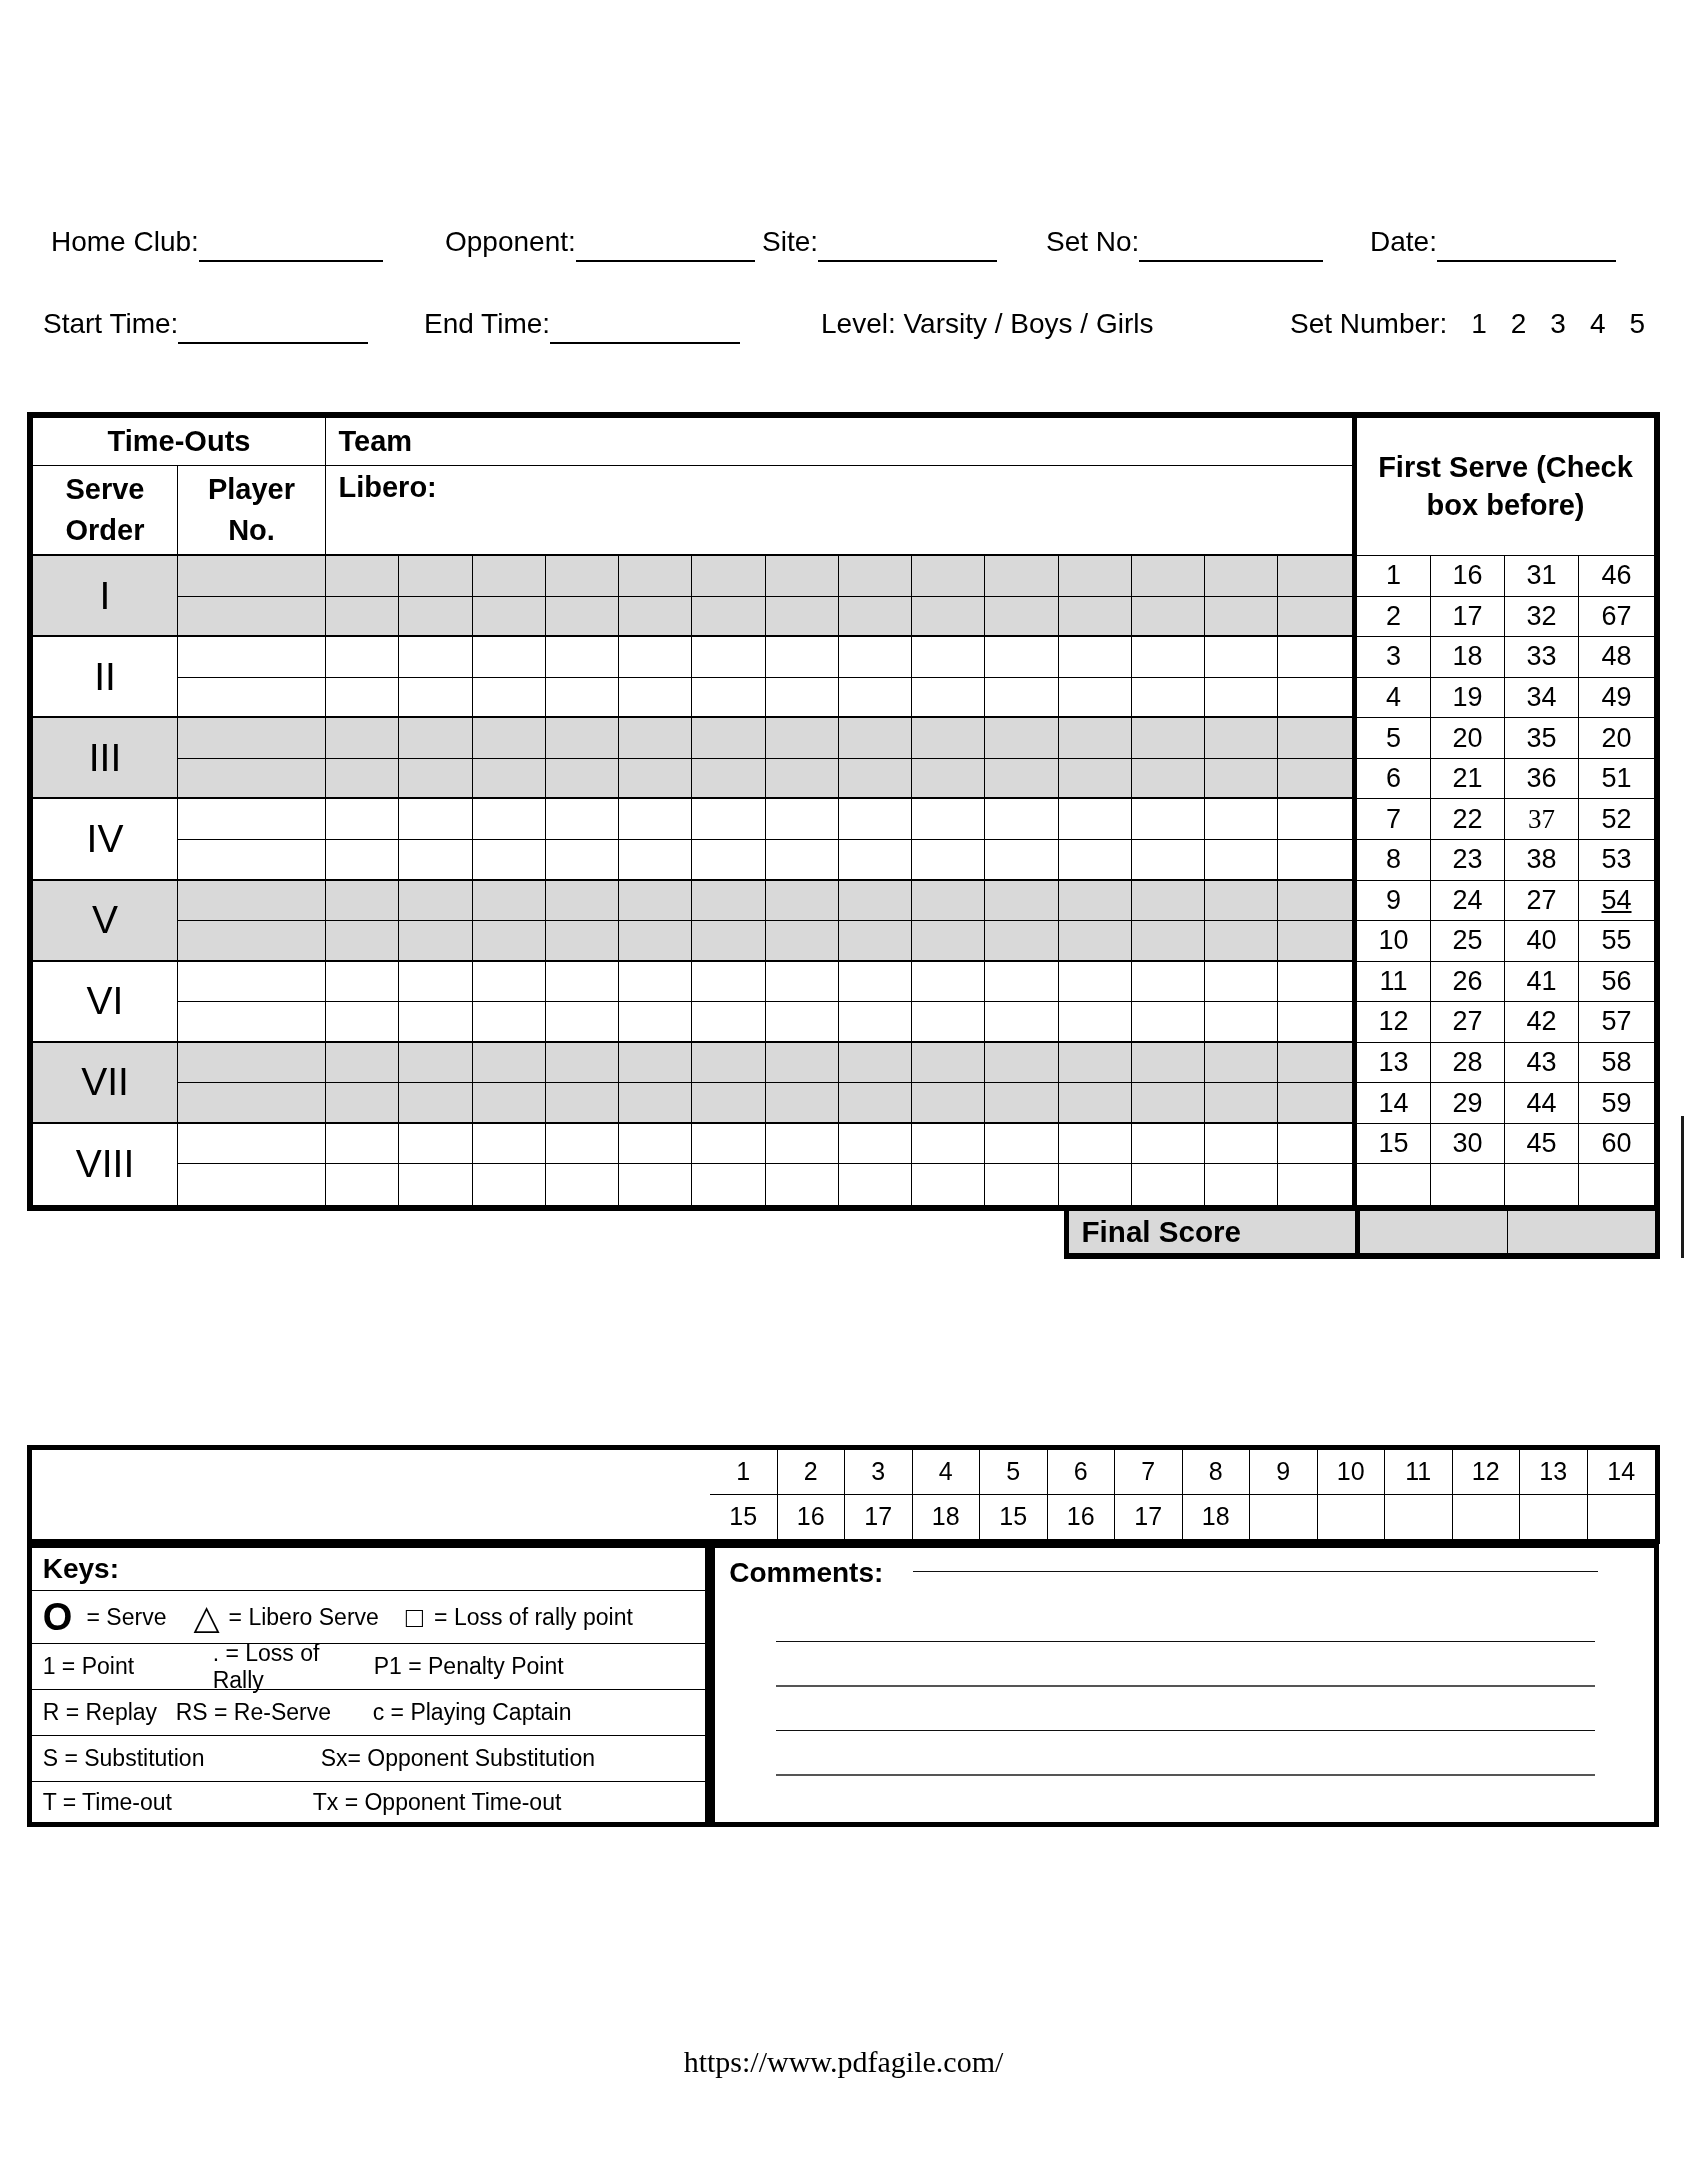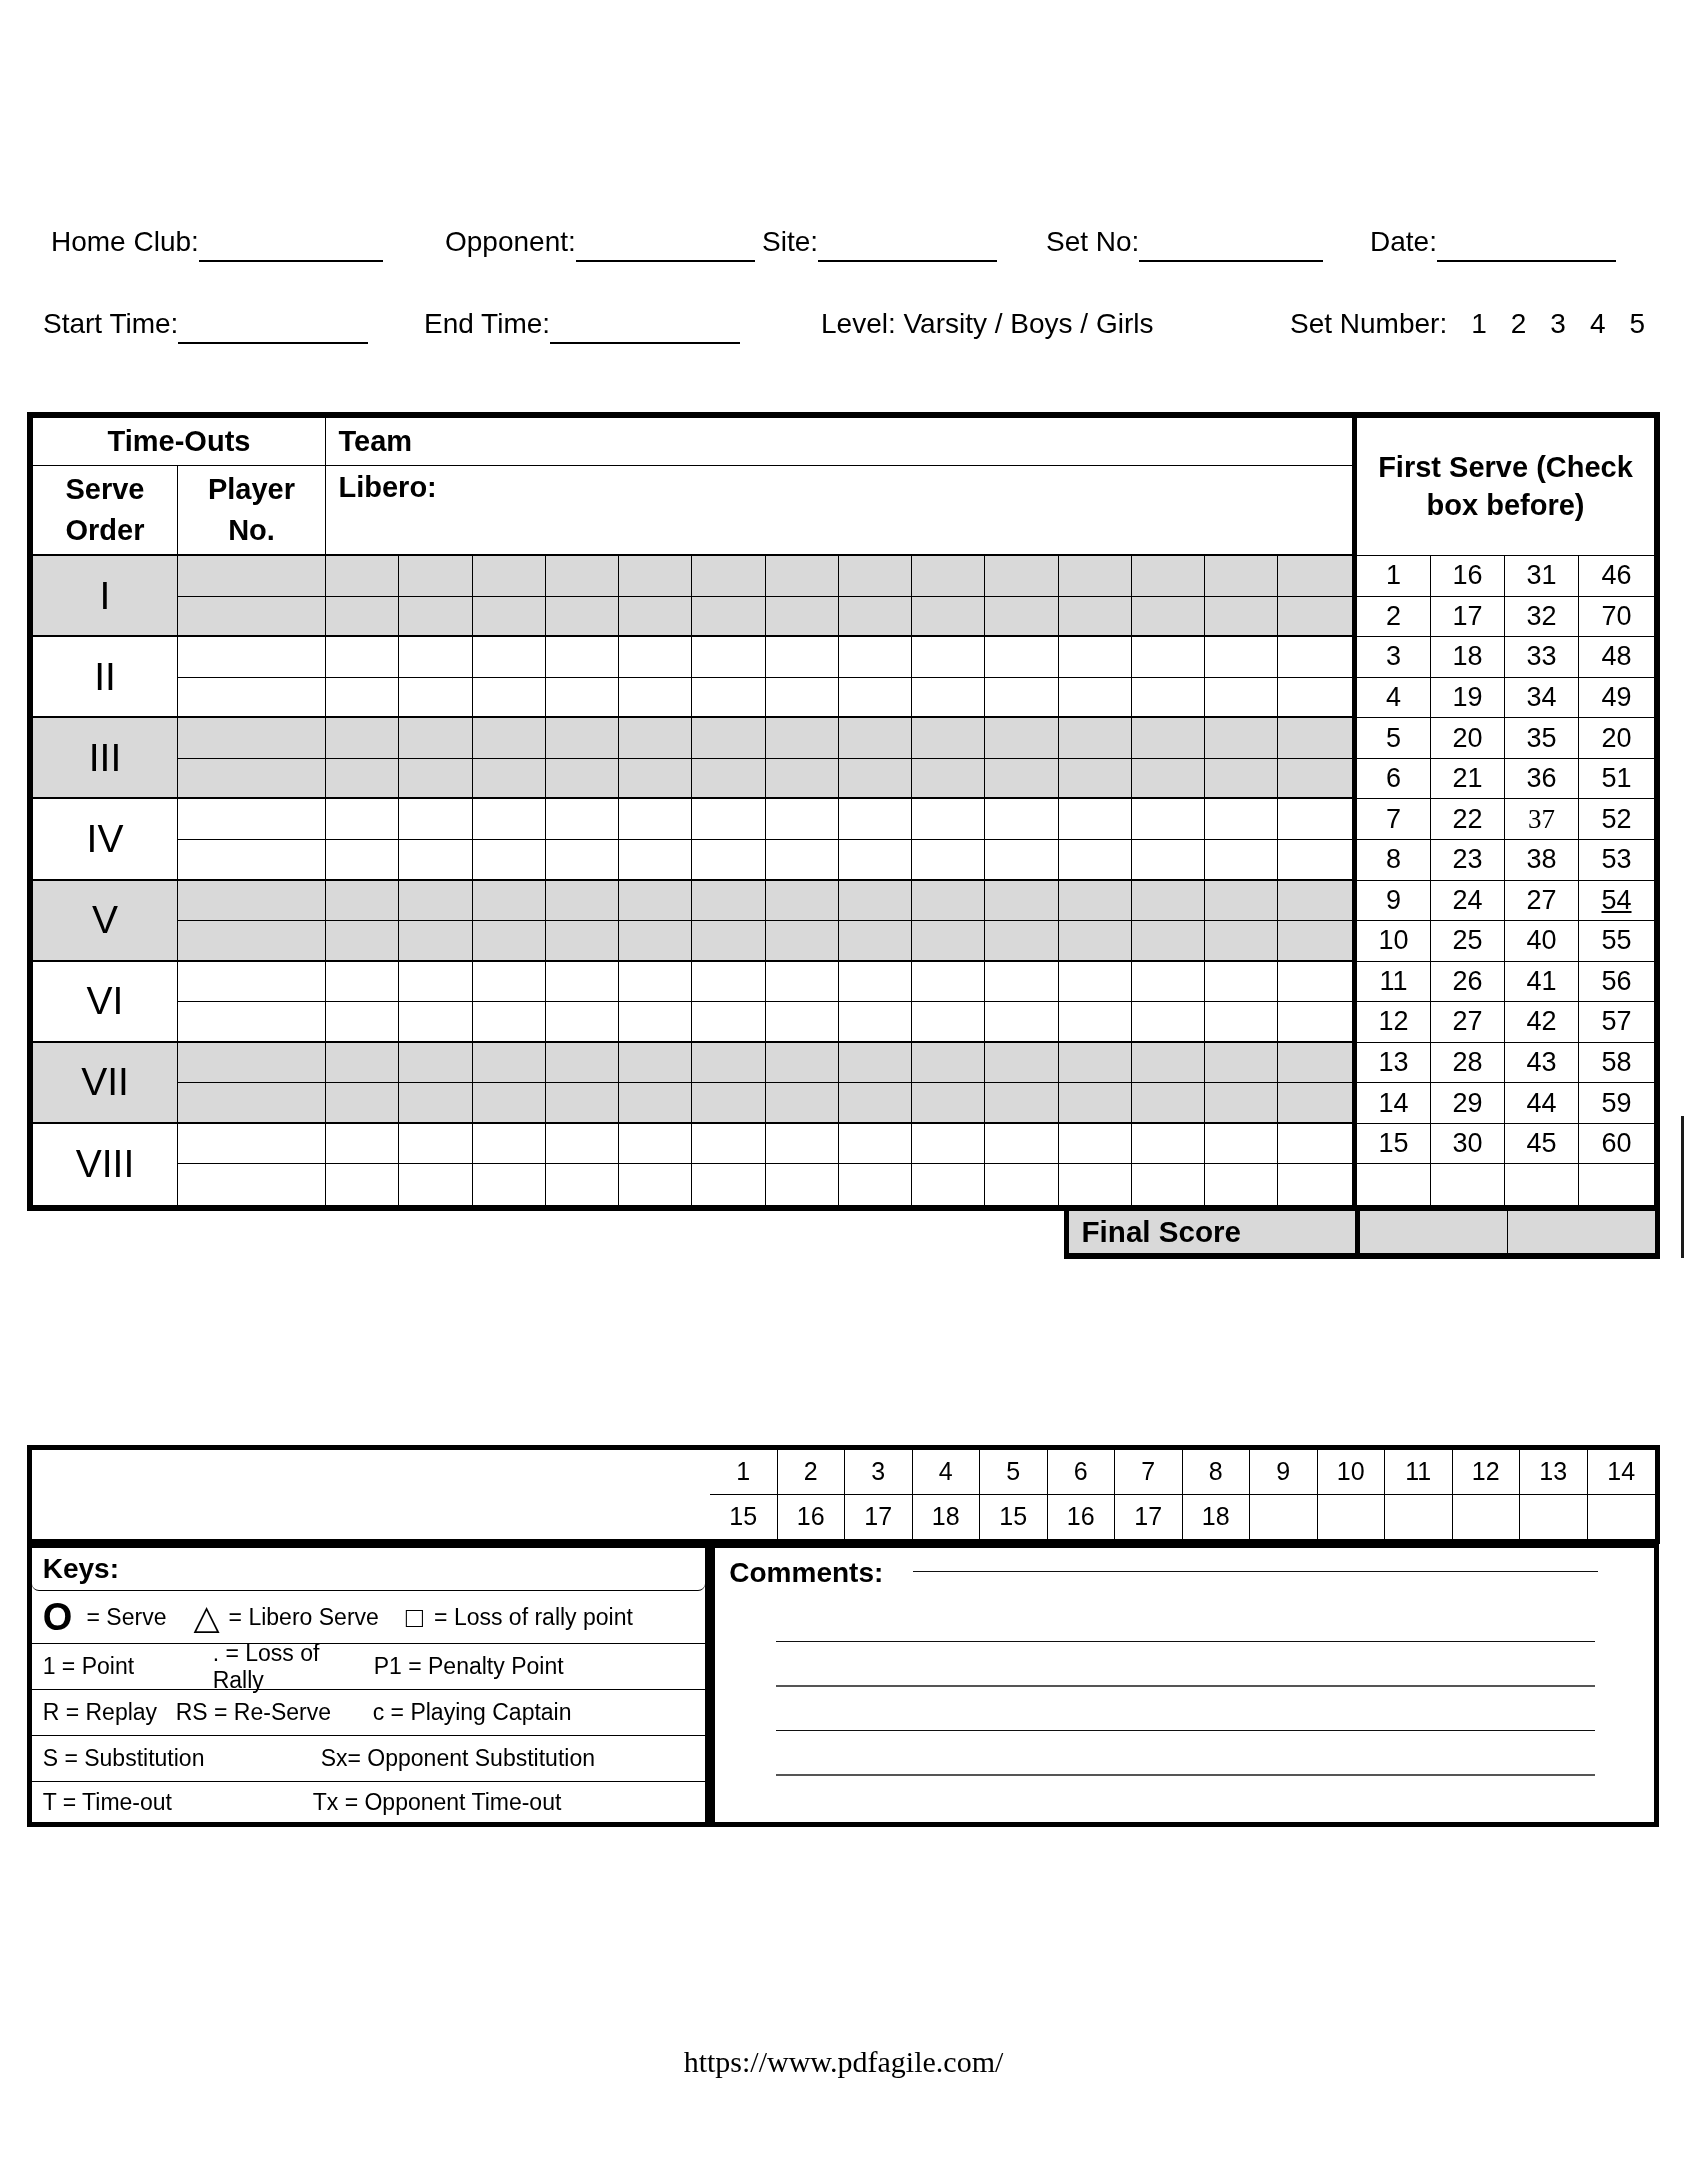--- a/index.html
+++ b/index.html
@@ -62,21 +62,21 @@
   .subs-cell.r1{border-bottom:1.8px solid #000;}
   .subs-cell.lastcol{border-right:none;}
 
   
   .keys-box{position:absolute;left:27px;top:1543px;width:683px;height:284px;
             box-sizing:border-box;border:5.4px solid #000;display:flex;flex-direction:column;
             font-size:23px;}
   .k-row{box-sizing:border-box;border-bottom:1.8px solid #000;display:flex;align-items:center;
          padding-left:10.7px;flex:0 0 auto;}
   .k-row:last-child{border-bottom:none;flex:1 1 auto;}
-  .k-title{height:43px;font-weight:700;font-size:28px;border-radius:7px;}
+  .k-title{height:43px;font-weight:700;font-size:28px;}
   .k-sym{height:53px;}
   .k-h50{height:46px;}
   .sym{line-height:1;}
   .sym-o{font-size:38px;font-weight:700;margin-right:14.3px;}
   .sym-tri{font-size:34px;margin:0 9px 0 27px;}
   .sym-sq{font-size:29px;margin:0 10.7px 0 27px;}
   .kr1 span:nth-child(1){width:170px;}
   .kr1 span:nth-child(2){width:161px;}
   .kr2 span:nth-child(1){width:133px;}
   .kr2 span:nth-child(2){width:197px;}
@@ -190,21 +190,21 @@
       <div class="cell shade end-b" style="grid-area: 4 / 10 / 5 / 11;"></div>
       <div class="cell shade end-b" style="grid-area: 4 / 11 / 5 / 12;"></div>
       <div class="cell shade end-b" style="grid-area: 4 / 12 / 5 / 13;"></div>
       <div class="cell shade end-b" style="grid-area: 4 / 13 / 5 / 14;"></div>
       <div class="cell shade end-b" style="grid-area: 4 / 14 / 5 / 15;"></div>
       <div class="cell shade end-b" style="grid-area: 4 / 15 / 5 / 16;"></div>
       <div class="cell shade end-b no-r" style="grid-area: 4 / 16 / 5 / 17;"></div>
       <div class="cell fs-num" style="grid-area: 4 / 18 / 5 / 19;">2</div>
       <div class="cell fs-num" style="grid-area: 4 / 19 / 5 / 20;">17</div>
       <div class="cell fs-num" style="grid-area: 4 / 20 / 5 / 21;">32</div>
-      <div class="cell fs-num no-r" style="grid-area: 4 / 21 / 5 / 22;">70</div>
+      <div class="cell fs-num no-r" style="grid-area: 4 / 21 / 5 / 22;">67</div>
       <div class="cell serve-cell end-b" style="grid-area: 5 / 1 / 7 / 2;">II</div>
       <div class="cell" style="grid-area: 5 / 2 / 6 / 3;"></div>
       <div class="cell" style="grid-area: 5 / 3 / 6 / 4;"></div>
       <div class="cell" style="grid-area: 5 / 4 / 6 / 5;"></div>
       <div class="cell" style="grid-area: 5 / 5 / 6 / 6;"></div>
       <div class="cell" style="grid-area: 5 / 6 / 6 / 7;"></div>
       <div class="cell" style="grid-area: 5 / 7 / 6 / 8;"></div>
       <div class="cell" style="grid-area: 5 / 8 / 6 / 9;"></div>
       <div class="cell" style="grid-area: 5 / 9 / 6 / 10;"></div>
       <div class="cell" style="grid-area: 5 / 10 / 6 / 11;"></div>

